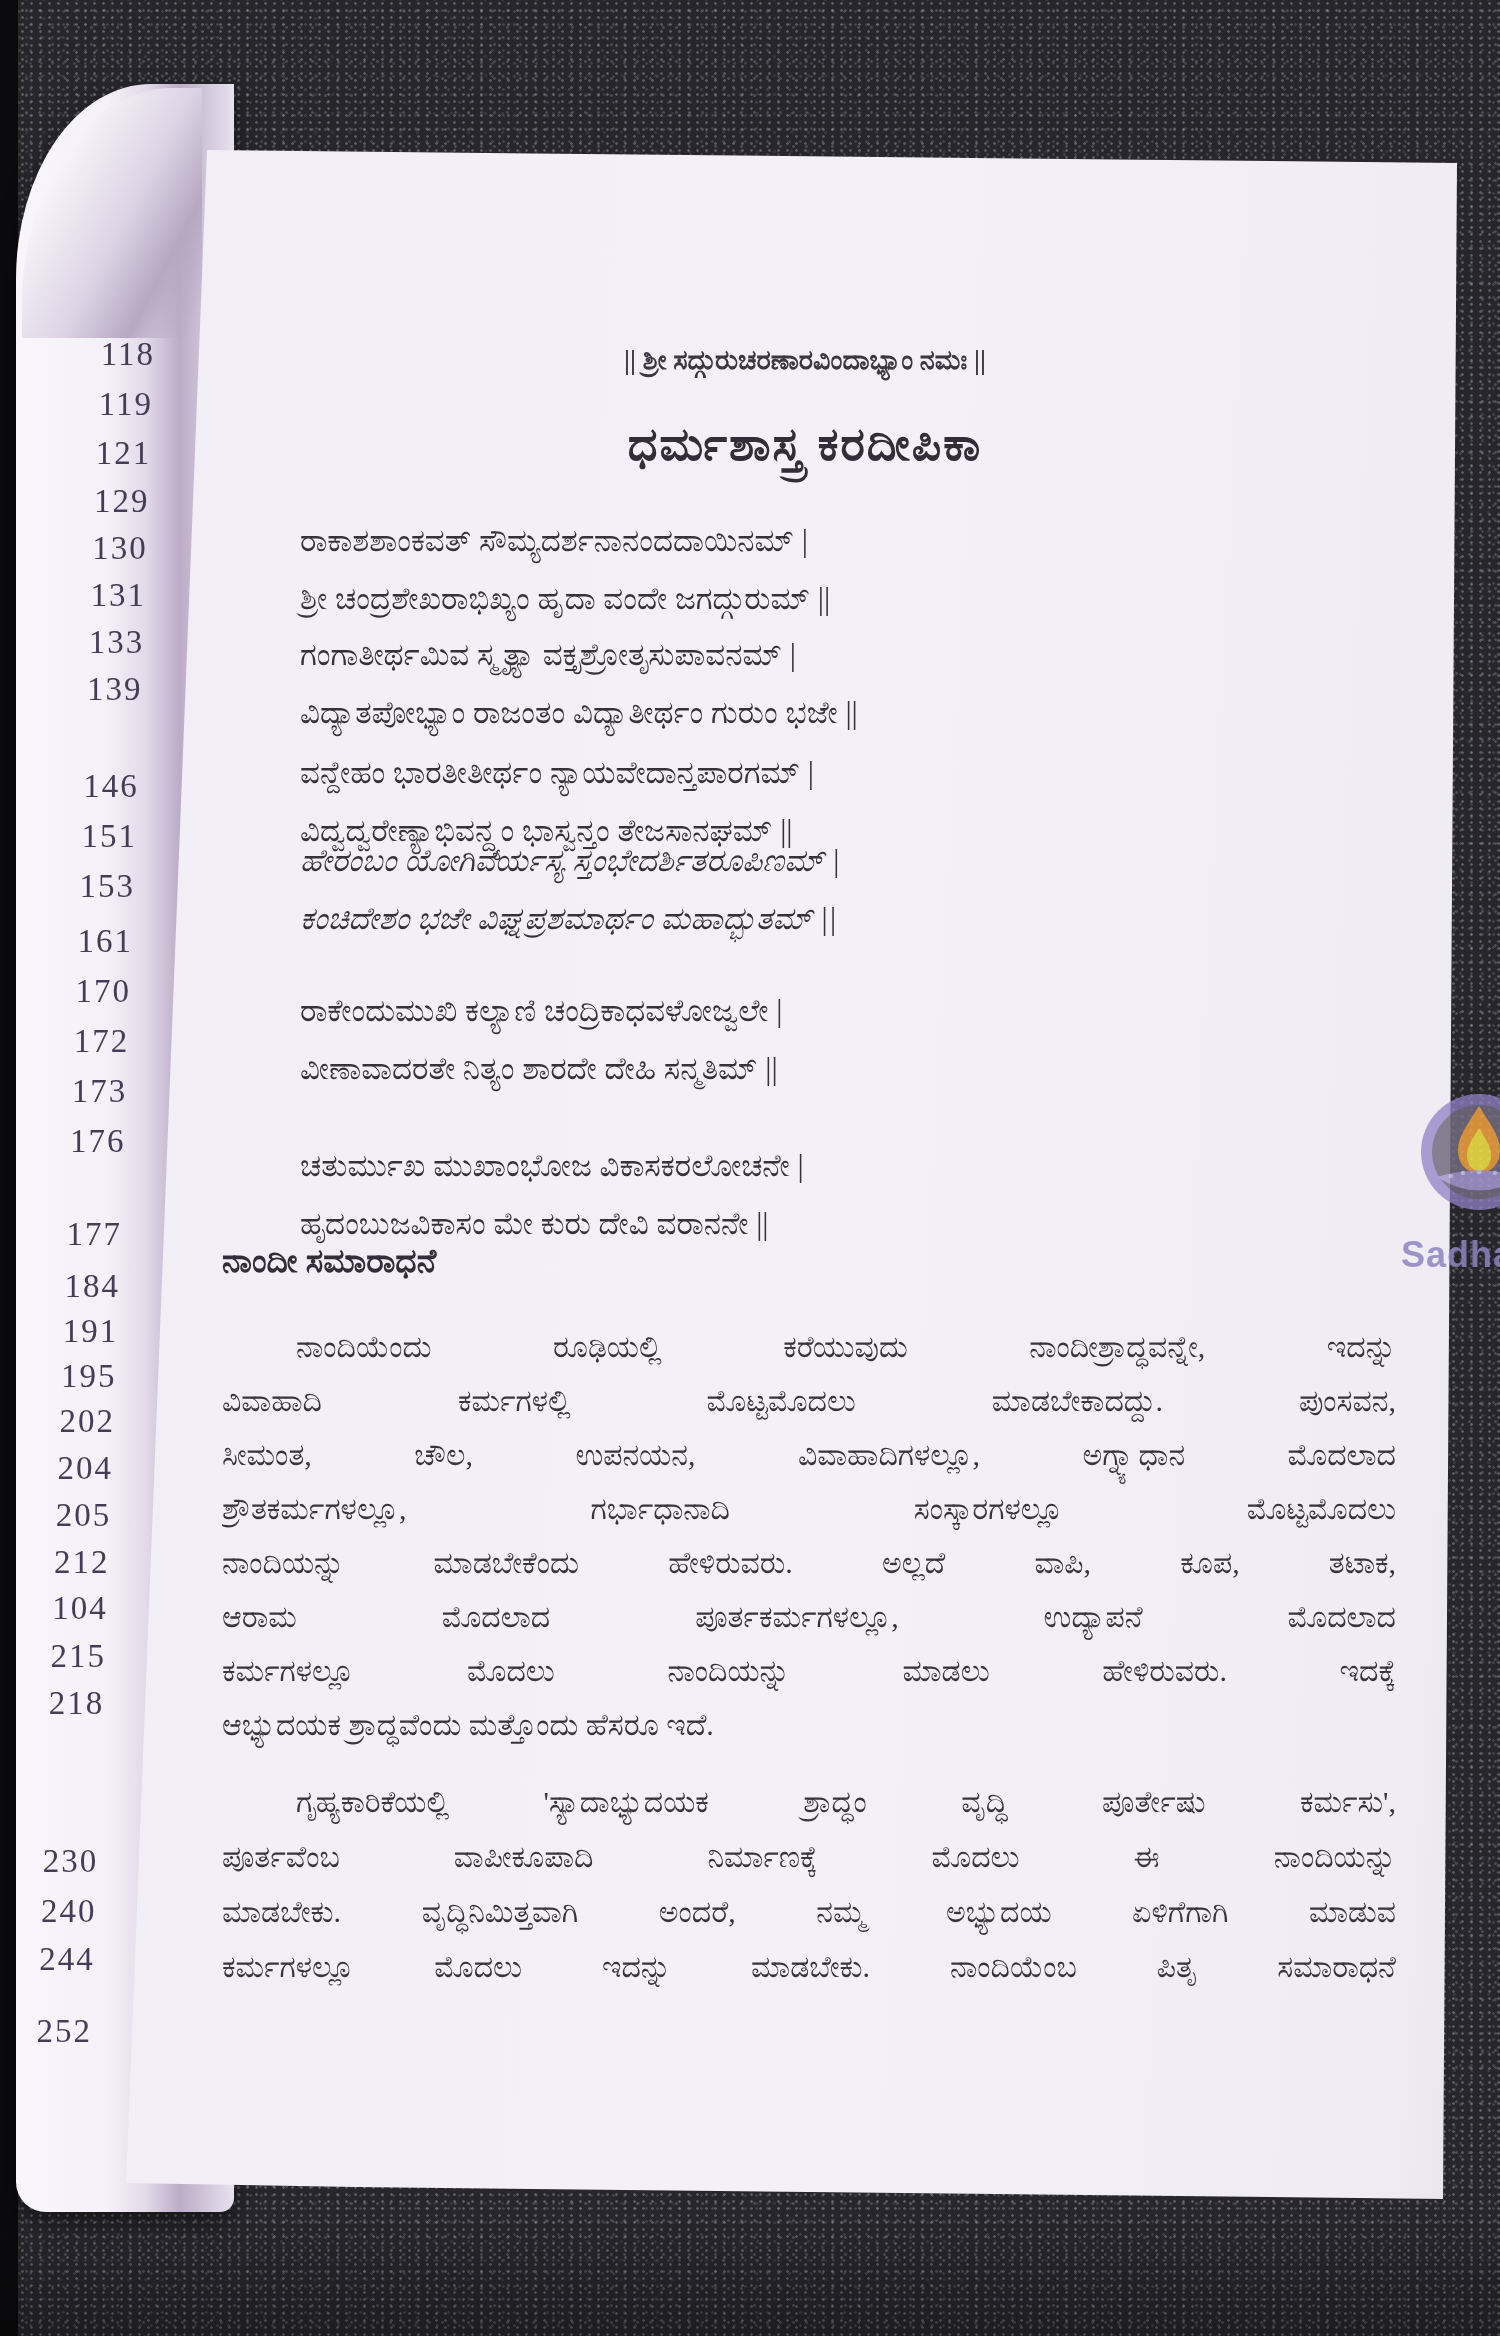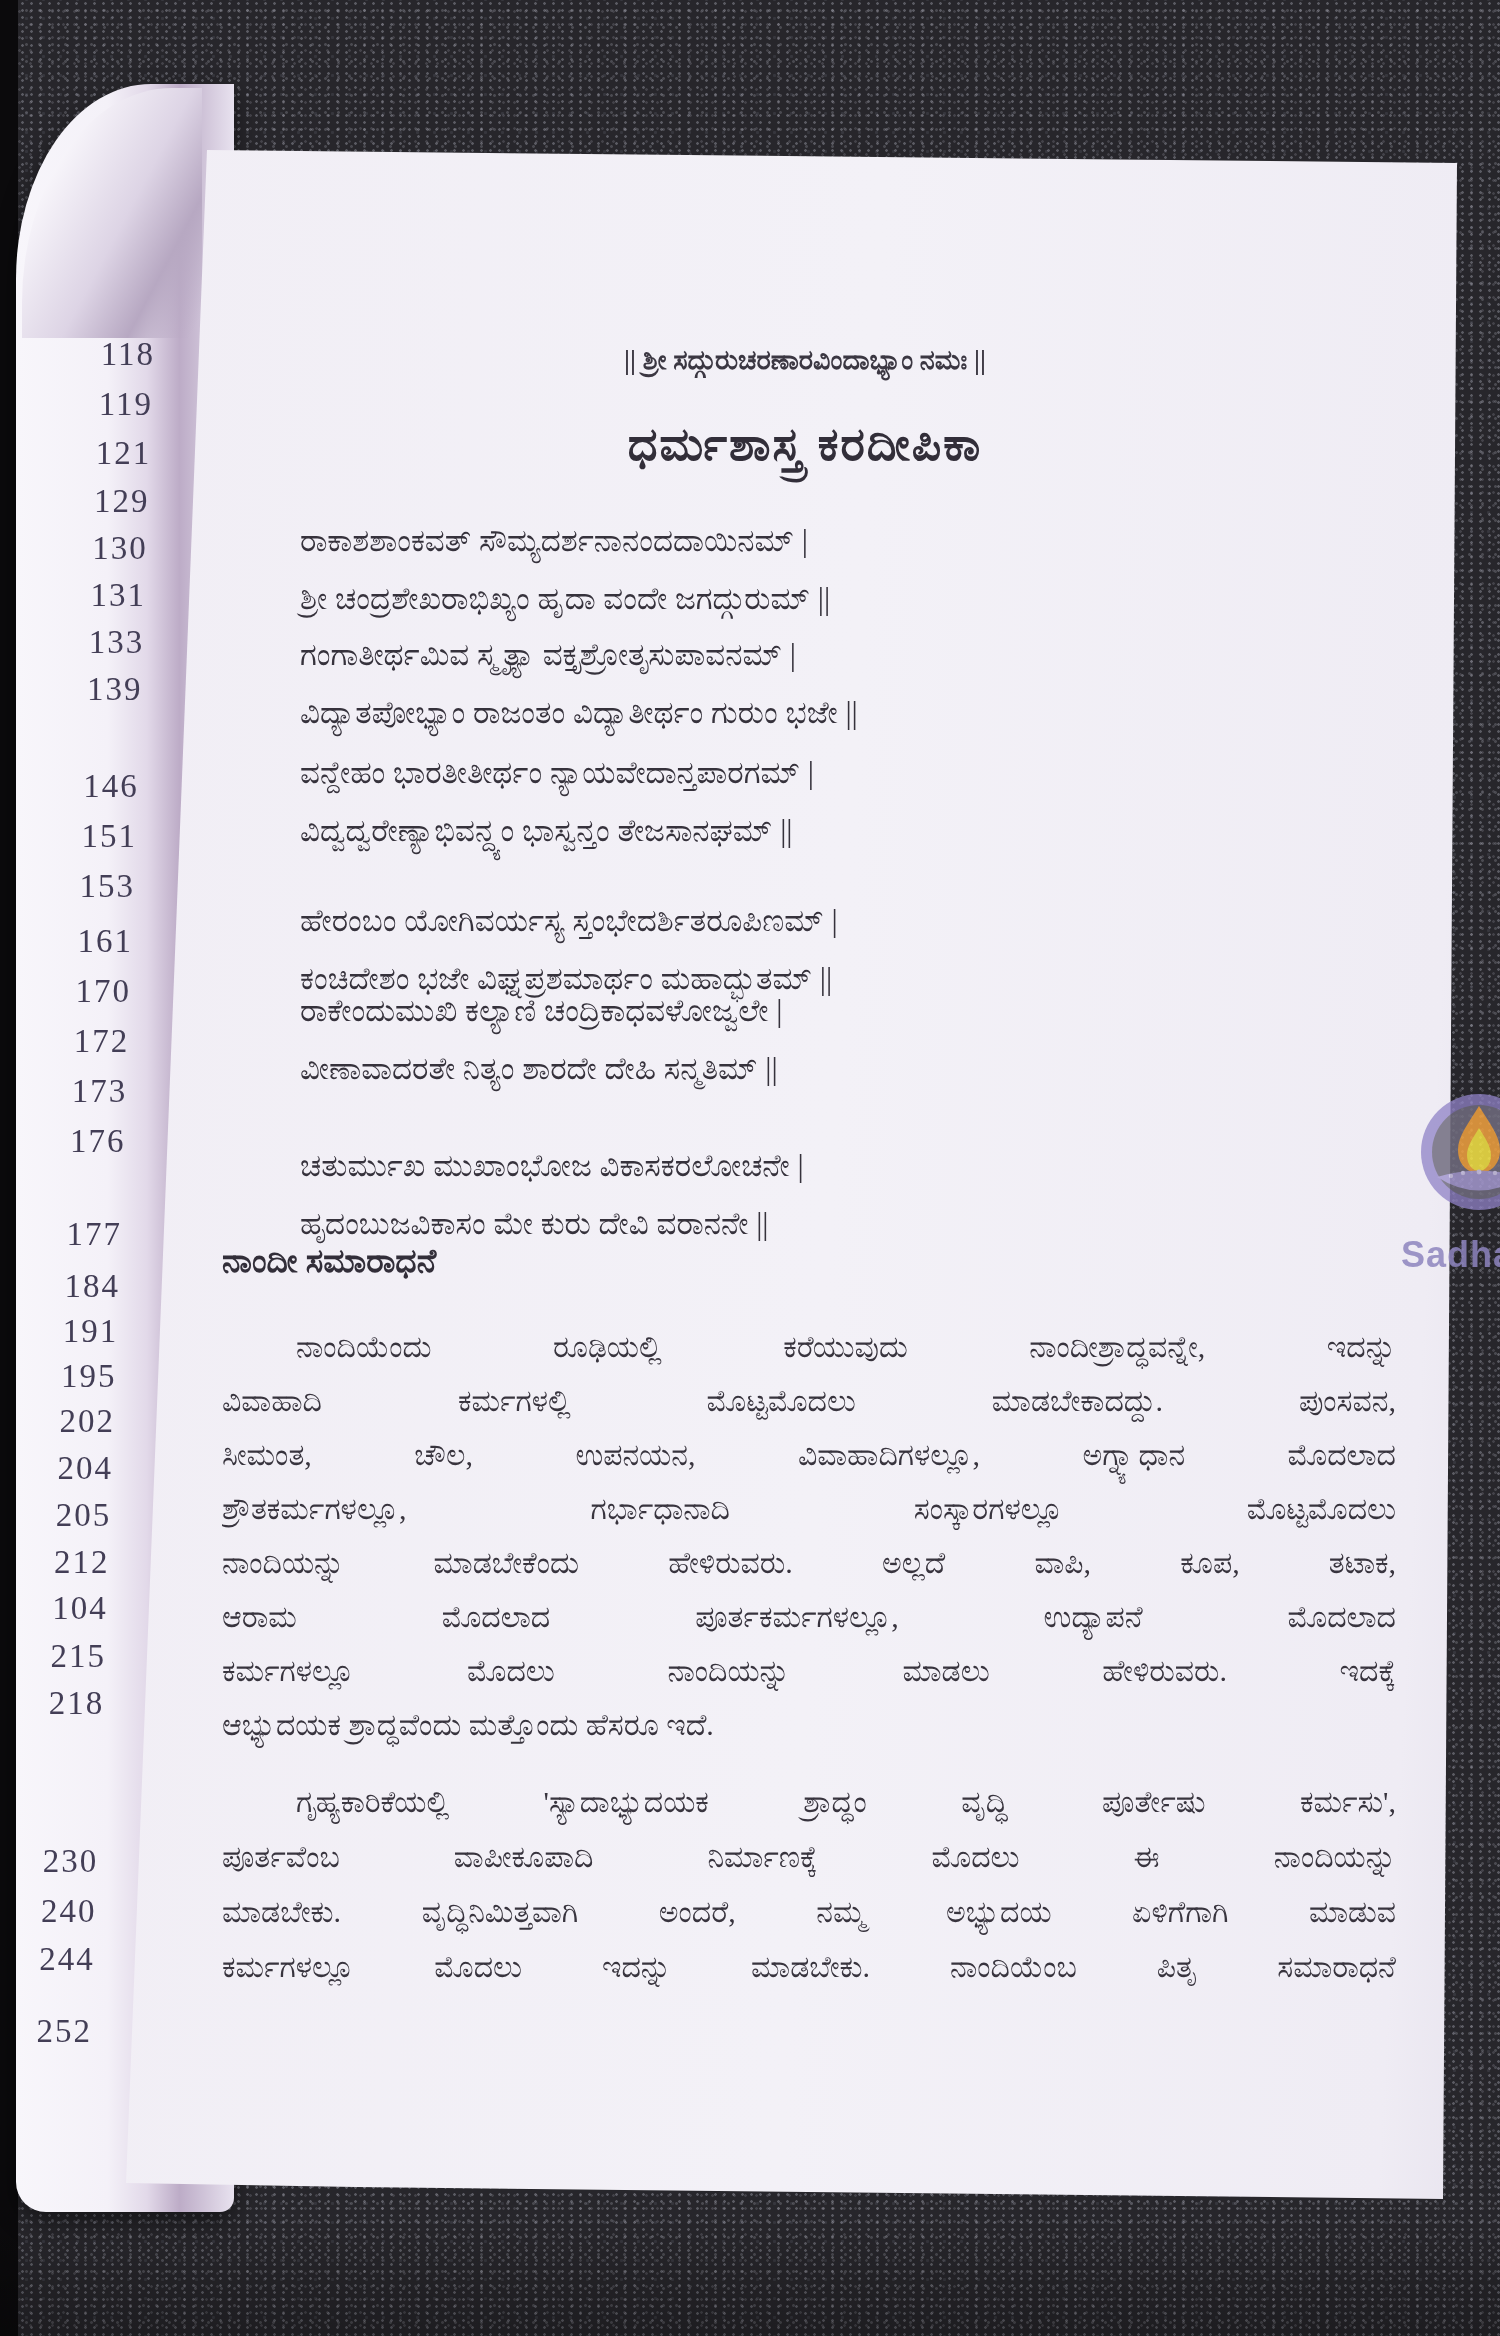--- a/index.html
+++ b/index.html
@@ -106,21 +106,21 @@
           <div class="vline">ಶ್ರೀ ಚಂದ್ರಶೇಖರಾಭಿಖ್ಯಂ ಹೃದಾ ವಂದೇ ಜಗದ್ಗುರುಮ್ ||</div>
         </div>
         <div class="verse" style="top: 626px;">
           <div class="vline">ಗಂಗಾತೀರ್ಥಮಿವ ಸ್ಮೃತ್ಯಾ ವಕ್ತೃಶ್ರೋತೃಸುಪಾವನಮ್ |</div>
           <div class="vline">ವಿದ್ಯಾತಪೋಭ್ಯಾಂ ರಾಜಂತಂ ವಿದ್ಯಾತೀರ್ಥಂ ಗುರುಂ ಭಜೇ ||</div>
         </div>
         <div class="verse" style="top: 744px;">
           <div class="vline">ವನ್ದೇಹಂ ಭಾರತೀತೀರ್ಥಂ ನ್ಯಾಯವೇದಾನ್ತಪಾರಗಮ್ |</div>
           <div class="vline">ವಿದ್ವದ್ವರೇಣ್ಯಾಭಿವನ್ದ್ಯಂ ಭಾಸ್ವನ್ತಂ ತೇಜಸಾನಘಮ್ ||</div>
         </div>
-        <div class="verse" style="top: 892px;">
+        <div class="verse" style="top: 832px; font-style: italic;">
           <div class="vline">ಹೇರಂಬಂ ಯೋಗಿವರ್ಯಸ್ಯ ಸ್ತಂಭೇದರ್ಶಿತರೂಪಿಣಮ್ |</div>
           <div class="vline">ಕಂಚಿದೇಶಂ ಭಜೇ ವಿಘ್ನಪ್ರಶಮಾರ್ಥಂ ಮಹಾದ್ಭುತಮ್ ||</div>
         </div>
         <div class="verse" style="top: 982px;">
           <div class="vline">ರಾಕೇಂದುಮುಖಿ ಕಲ್ಯಾಣಿ ಚಂದ್ರಿಕಾಧವಳೋಜ್ವಲೇ |</div>
           <div class="vline">ವೀಣಾವಾದರತೇ ನಿತ್ಯಂ ಶಾರದೇ ದೇಹಿ ಸನ್ಮತಿಮ್ ||</div>
         </div>
         <div class="verse" style="top: 1137px;">
           <div class="vline">ಚತುರ್ಮುಖ ಮುಖಾಂಭೋಜ ವಿಕಾಸಕರಲೋಚನೇ |</div>
           <div class="vline">ಹೃದಂಬುಜವಿಕಾಸಂ ಮೇ ಕುರು ದೇವಿ ವರಾನನೇ ||</div>

